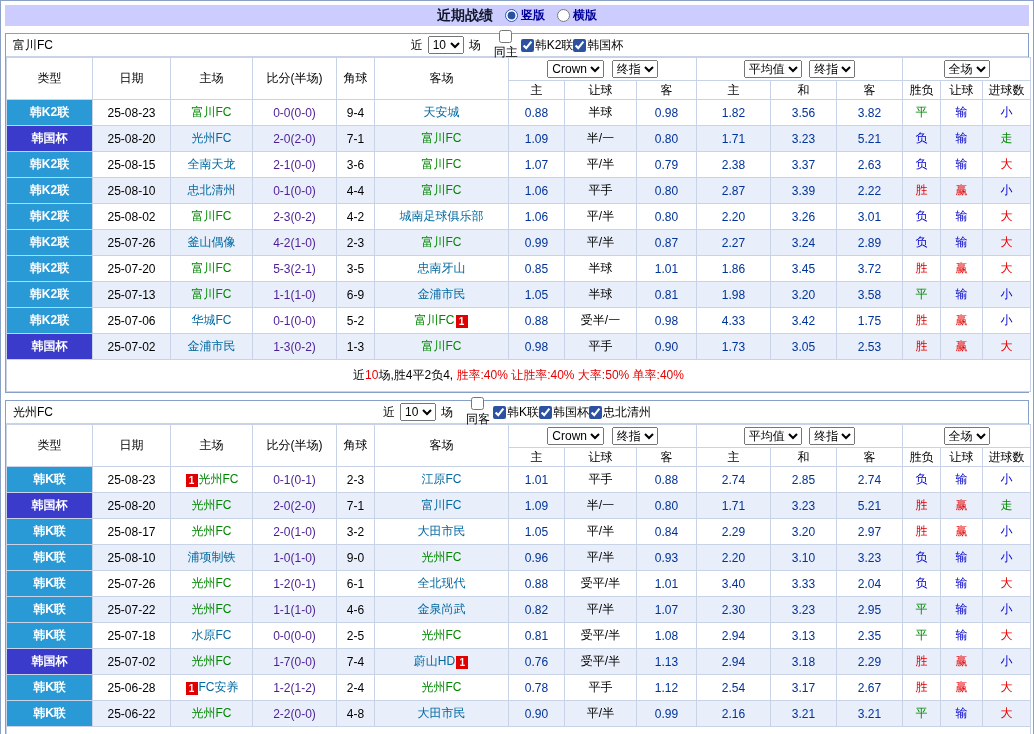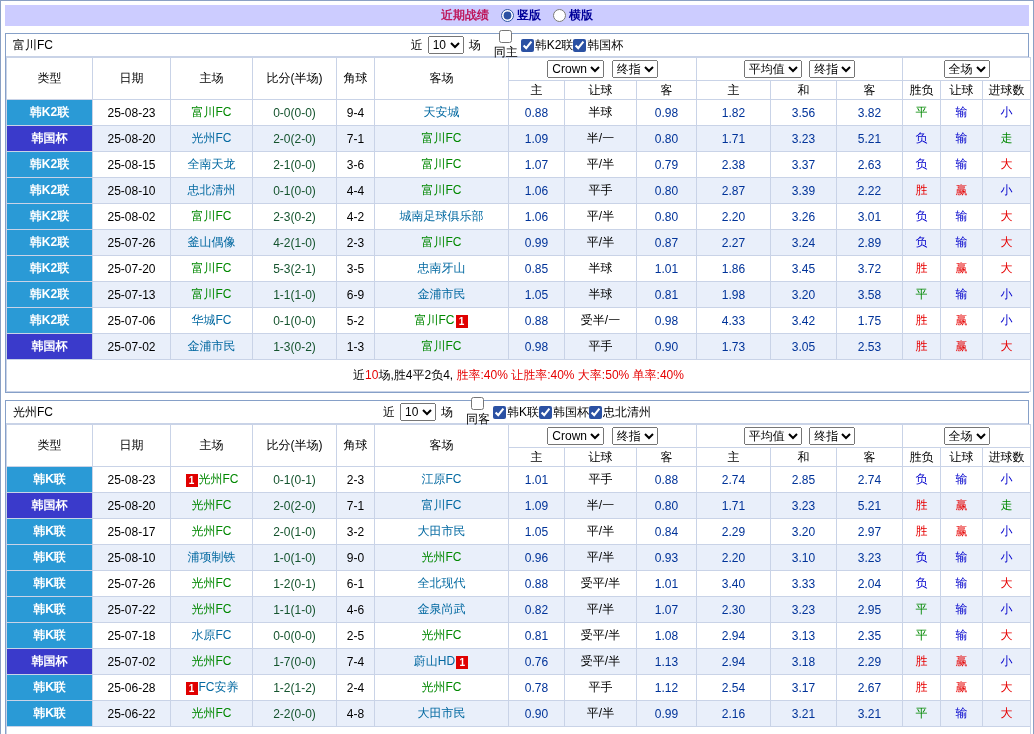--- a/index.html
+++ b/index.html
@@ -1,20 +1,20 @@
 <!DOCTYPE html>
 <html><head>
 <meta charset="utf-8">
 <style>
   * { margin:0; padding:0; box-sizing:border-box; }
   html,body { background:#fff; }
   body { width:1034px; font-family:"Liberation Sans","DejaVu Sans",sans-serif; font-size:12px; color:#000; }
   .page { width:1034px; min-height:734px; border:1px solid #8aa0c4; background:#fff; padding:4px 4px 6px 4px; }
   .topbar { height:21px; background:#ccccff; display:flex; align-items:center; justify-content:center; gap:12px; }
-  .topbar .title { color:#be185d; font-weight:bold; font-size:12px; }
+  .topbar .title { color:#0f172a; font-weight:bold; font-size:14px; }
   .radio { display:inline-flex; align-items:center; gap:3px; color:#000099; font-weight:bold; cursor:pointer; }
   input[type=radio], input[type=checkbox] { width:13px; height:13px; margin:0; accent-color:#2b51a3; }
   .section { margin-top:7px; border:1px solid #86a0c8; }
   .filter-row { height:23px; position:relative; display:flex; align-items:center; justify-content:center; background:#fff; border-bottom:1px solid #c9d3e7; }
   .team-name { position:absolute; left:7px; color:#000; }
   .filters { display:inline-flex; align-items:center; gap:3px; }
   .cb { display:inline-flex; align-items:center; gap:1px; cursor:pointer; }
   .cb.gap { margin-left:10px;flex-direction:column; }
   .league-cbs { display:inline-flex; align-items:center; }
   table { width:100%; border-collapse:collapse; table-layout:fixed; font-size:12px; }
@@ -23,21 +23,21 @@
   tr.h1 th { height:23px; }
   tr.h2 th { height:19px; }
   tbody td { height:26px; }
   tbody tr.even { background:#e9effa; }
   tbody tr.odd { background:#fff; }
   td.lg { color:#fff; font-weight:bold; }
   td.lg-k { background:#2a9ad6; }
   td.lg-cup { background:#3a3acb; }
   .team-self { color:#008800; }
   .team-other { color:#0369a1; }
-  .score { color:#14532d; }
+  .score { color:#4c1d95; }
   .odds { color:#003399; }
   .r-red { color:#e60000; }
   .r-blue { color:#0000cc; }
   .r-green { color:#008800; }
   .rank-badge { display:inline-block; background:#e00000; color:#fff; font-size:10px; font-weight:bold; line-height:13px; width:12px; height:13px; margin:0 1px; vertical-align:-1px; }
   .summary { height:32px; background:#fff; }
   select.sel { height:18px; font-size:12px; font-family:inherit; margin:0 2px; vertical-align:middle; }
 </style>
 </head>
 <body>

